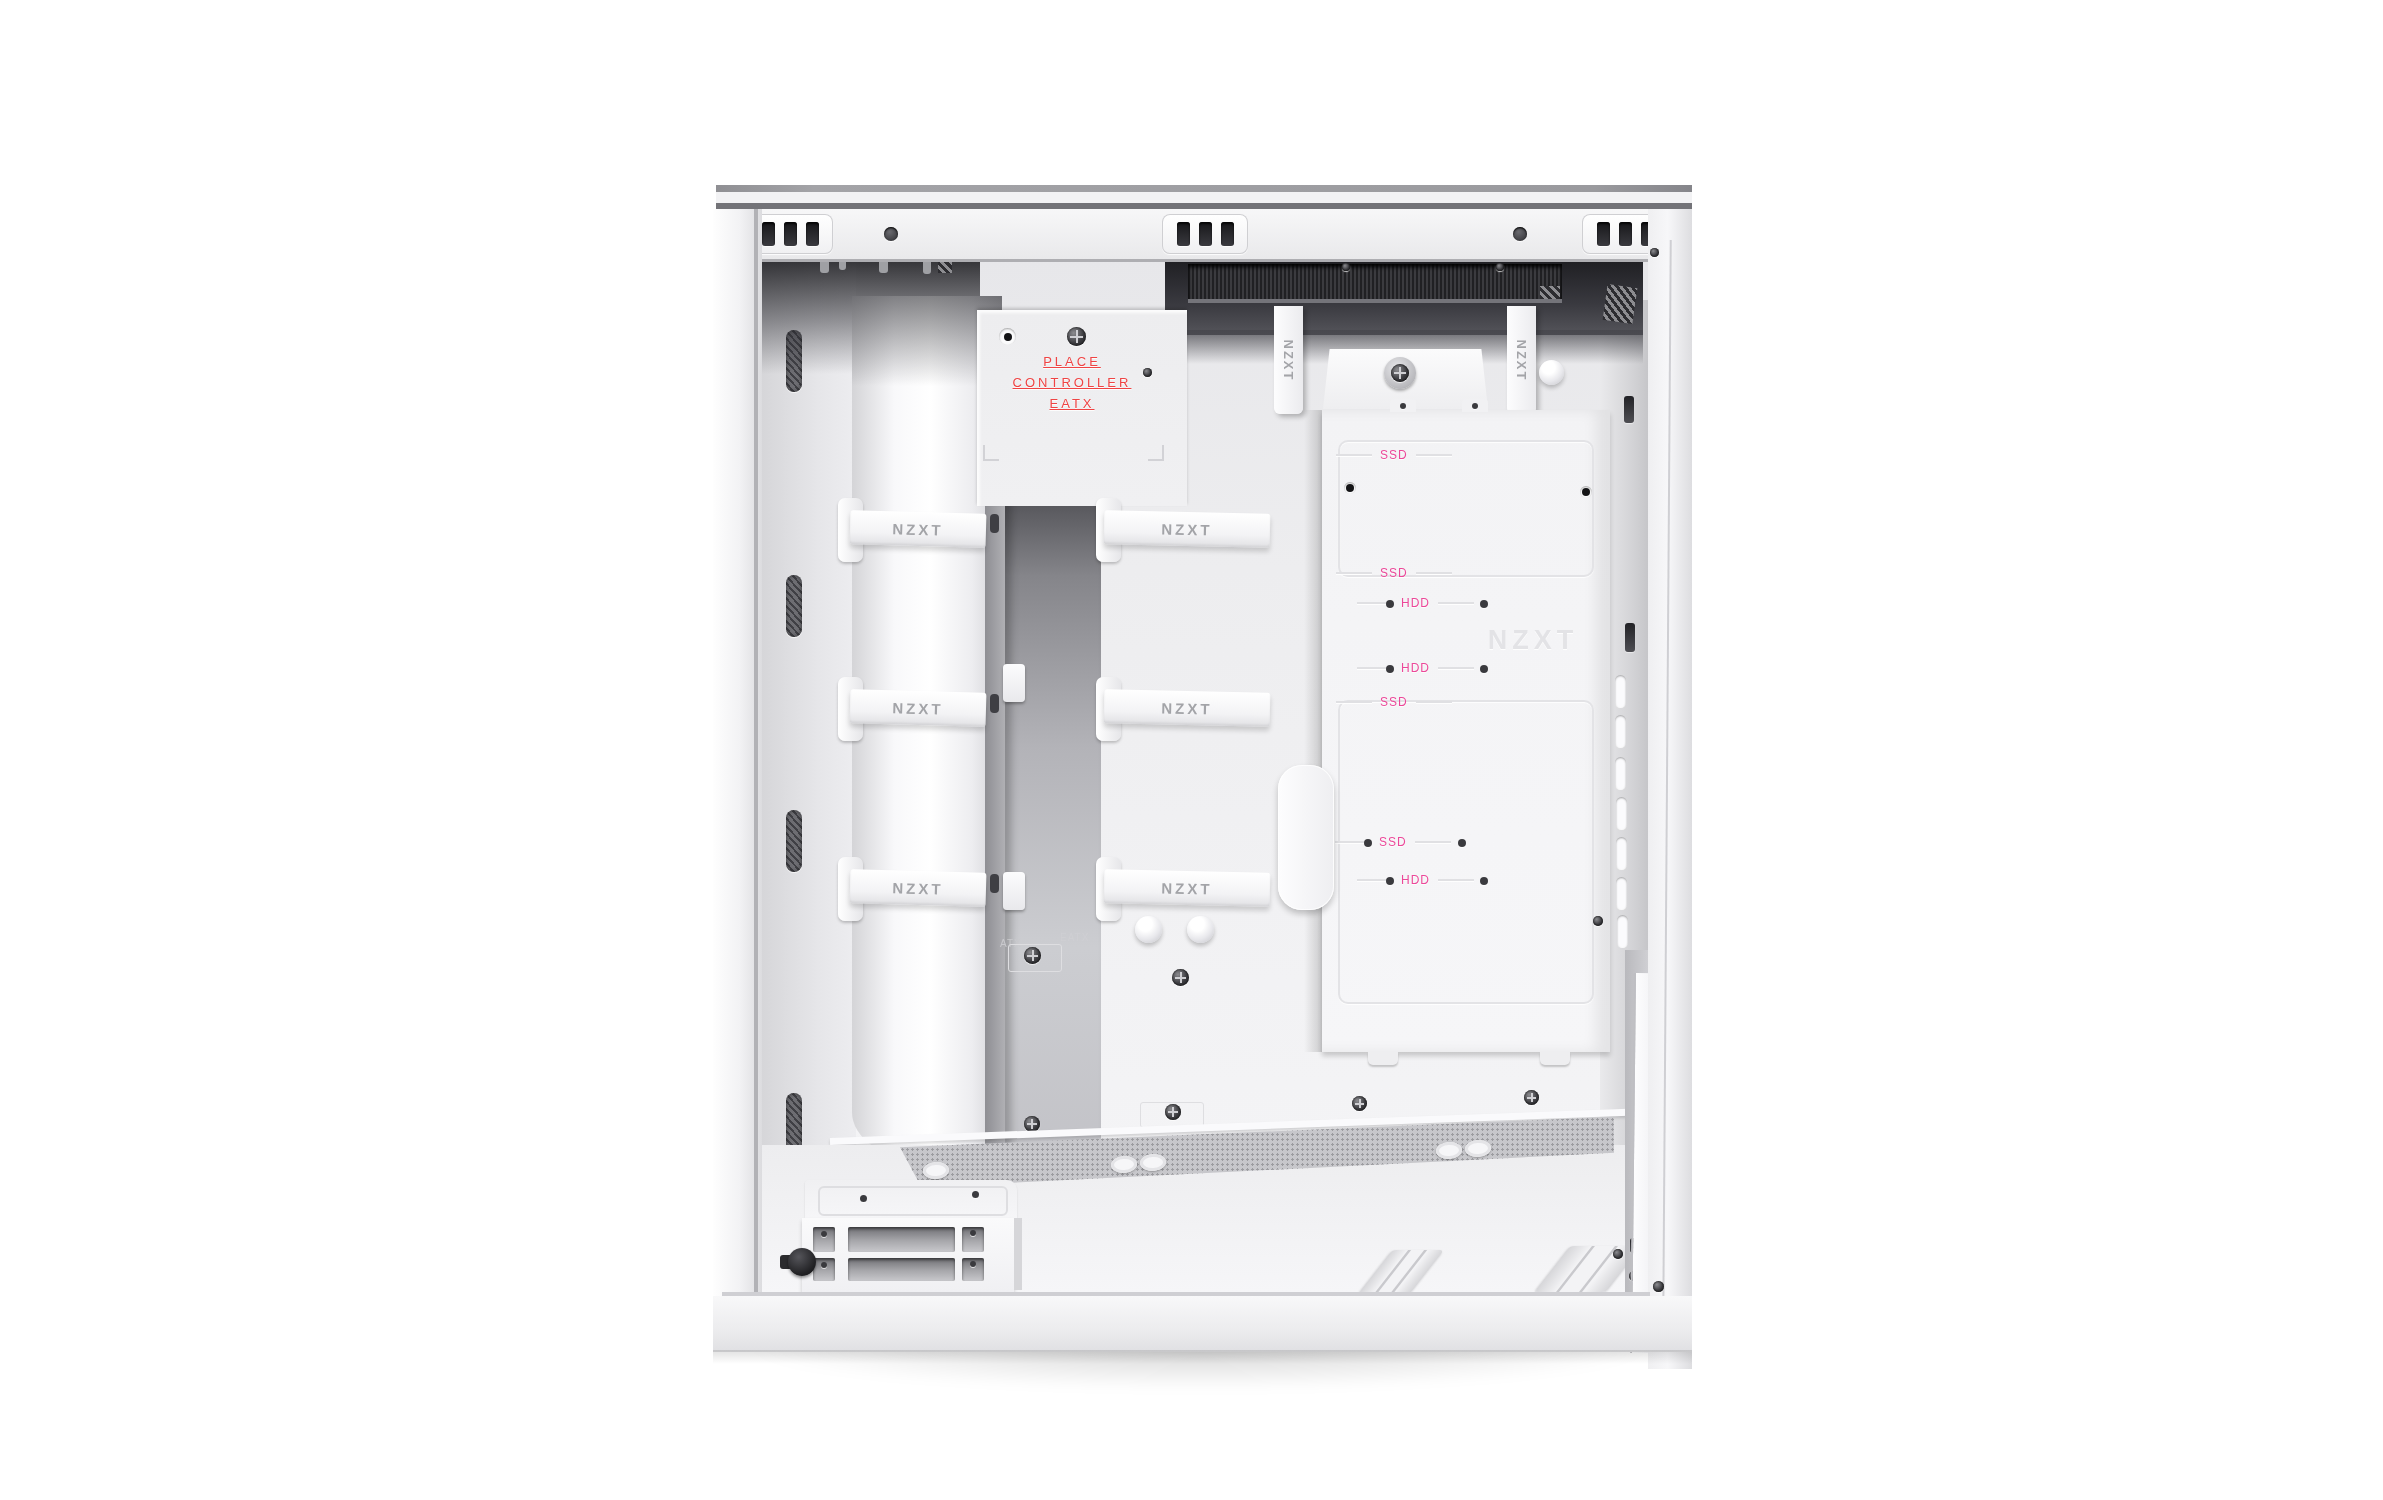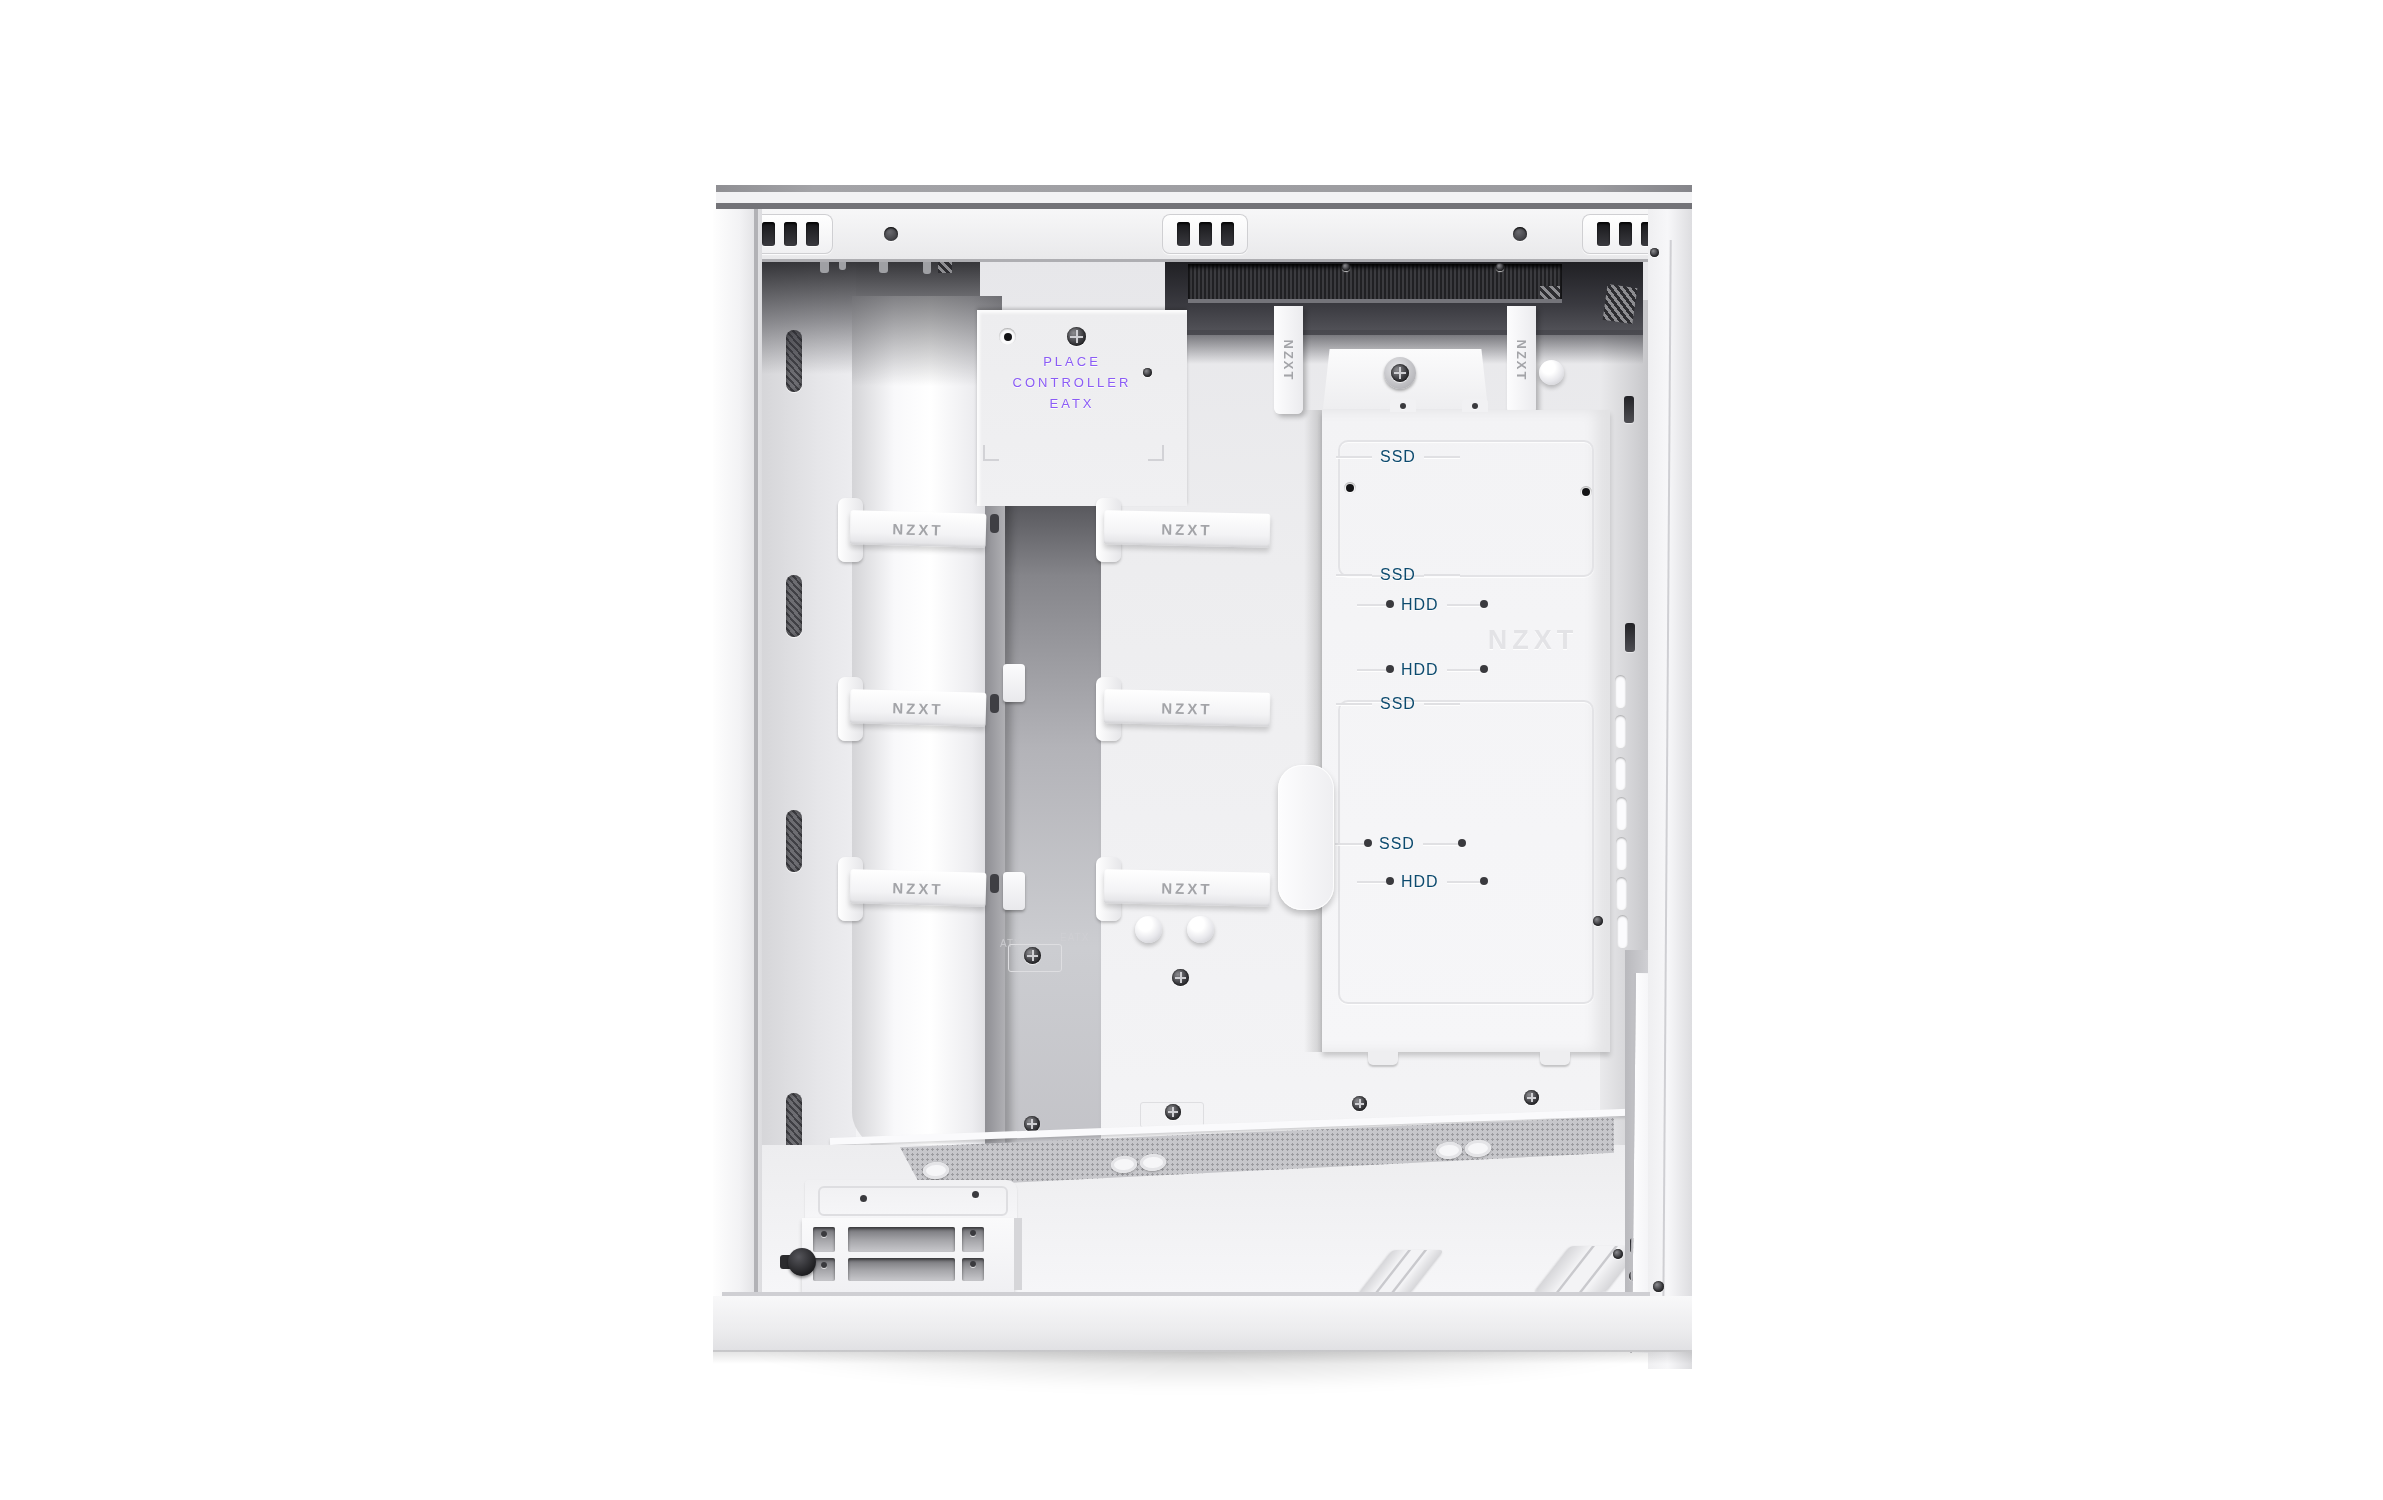--- a/index.html
+++ b/index.html
@@ -17,24 +17,24 @@
   .clipGroup{width:86px;height:40px;border-radius:8px;background:linear-gradient(#ffffff,#f0f0f2);box-shadow:inset 0 0 0 1px #cfcfd2,0 1px 1px rgba(255,255,255,.9);display:flex;align-items:center;justify-content:center;gap:9px;}
   .clipSlot{width:13px;height:24px;border-radius:3px;background:linear-gradient(#17171a,#3a3a3f);box-shadow:inset 0 2px 2px rgba(0,0,0,.8),0 1px 0 rgba(255,255,255,.8);}
   .holeRound{border-radius:50%;background:radial-gradient(circle at 40% 35%,#6a6a6f,#2e2e32);box-shadow:0 1px 1px rgba(255,255,255,.85), inset 0 1px 2px #000;}
   .pciSlot{width:11px;height:33px;border-radius:6px;background:#fbfbfd;box-shadow:inset 0 1px 2px rgba(0,0,0,.35), inset 0 -1px 1px rgba(255,255,255,.9);}
   .peg{border-radius:50%;background:radial-gradient(circle at 38% 30%,#ffffff 0 28%,#e8e8ec 60%,#c2c2c7);box-shadow:0 3px 4px rgba(0,0,0,.22);}
   .strapH{height:34px;background:linear-gradient(#ffffff,#f3f3f5 65%,#e1e1e4);border-radius:3px;box-shadow:0 4px 5px rgba(0,0,0,.16), inset 0 -2px 2px rgba(0,0,0,.06);display:flex;align-items:center;justify-content:center;}
   .strapLbl{font-size:15px;font-weight:bold;letter-spacing:3px;color:#a3a4a8;}
   .strapTab{width:25px;border-radius:7px;background:linear-gradient(90deg,#ffffff,#e6e6e9);box-shadow:0 2px 3px rgba(0,0,0,.22);}
   .strapV{width:29px;background:linear-gradient(90deg,#fdfdfe,#ebebee);border-radius:0 0 6px 6px;box-shadow:3px 3px 5px rgba(0,0,0,.25);display:flex;align-items:center;justify-content:center;}
   .strapV .vl{transform:rotate(90deg);font-size:13px;font-weight:bold;letter-spacing:2px;color:#a3a4a8;white-space:nowrap;}
-  .embText{color:#8b5cf6;text-shadow:0 1px 0 rgba(255,255,255,.85);}
+  .embText{color:#ef4444;text-shadow:0 1px 0 rgba(255,255,255,.85);text-decoration:underline;}
   .etchRow{display:flex;align-items:center;gap:8px;}
   .etchRow .dash{width:36px;height:2px;background:#e0e0e3;box-shadow:0 1px 0 rgba(255,255,255,.85);}
-  .etchRow .txt{font-size:16px;letter-spacing:1px;color:#0c4a6e;text-shadow:0 1px 0 rgba(255,255,255,.8);}
+  .etchRow .txt{font-size:12px;letter-spacing:1px;color:#ec4899;text-shadow:0 1px 0 rgba(255,255,255,.8);}
   .trayOutline{border:2px solid #e3e3e6;border-radius:10px;box-shadow:inset 0 1px 1px rgba(255,255,255,.9),0 1px 1px rgba(255,255,255,.9);}
   .hatch{background:repeating-linear-gradient(45deg,#2c2c30 0 3px,#8c8c90 3px 6px);}
   .hookCut{border-radius:3px;background:linear-gradient(#222226,#4e4e53);box-shadow:0 1px 1px rgba(255,255,255,.5);}
   .latch{background:linear-gradient(#fcfcfd,#e9e9ec);border-radius:4px;box-shadow:0 2px 3px rgba(0,0,0,.3);}
   .grom{border-radius:50%;background:#f6f6f8;box-shadow:inset 0 0 0 3px #e4e4e7, 0 1px 2px rgba(0,0,0,.25);}
   .railSkew{transform:skewX(-38deg);background:linear-gradient(90deg,#d6d6d9,#f3f3f5 30%,#f3f3f5 70%,#d6d6d9);box-shadow:0 1px 2px rgba(0,0,0,.18);border-radius:4px;}
   .railSkew::before{content:"";position:absolute;left:30%;top:0;bottom:0;width:3px;background:#c9c9cd;}
   .railSkew::after{content:"";position:absolute;left:62%;top:0;bottom:0;width:3px;background:#c9c9cd;}
   .cutDark{background:linear-gradient(#6e6e73,#a7a7ab 55%,#c8c8cc);box-shadow:inset 0 2px 3px rgba(0,0,0,.5);border-radius:2px;}
   .tabHook{background:#9fa0a4;border-radius:0 0 3px 3px;}

